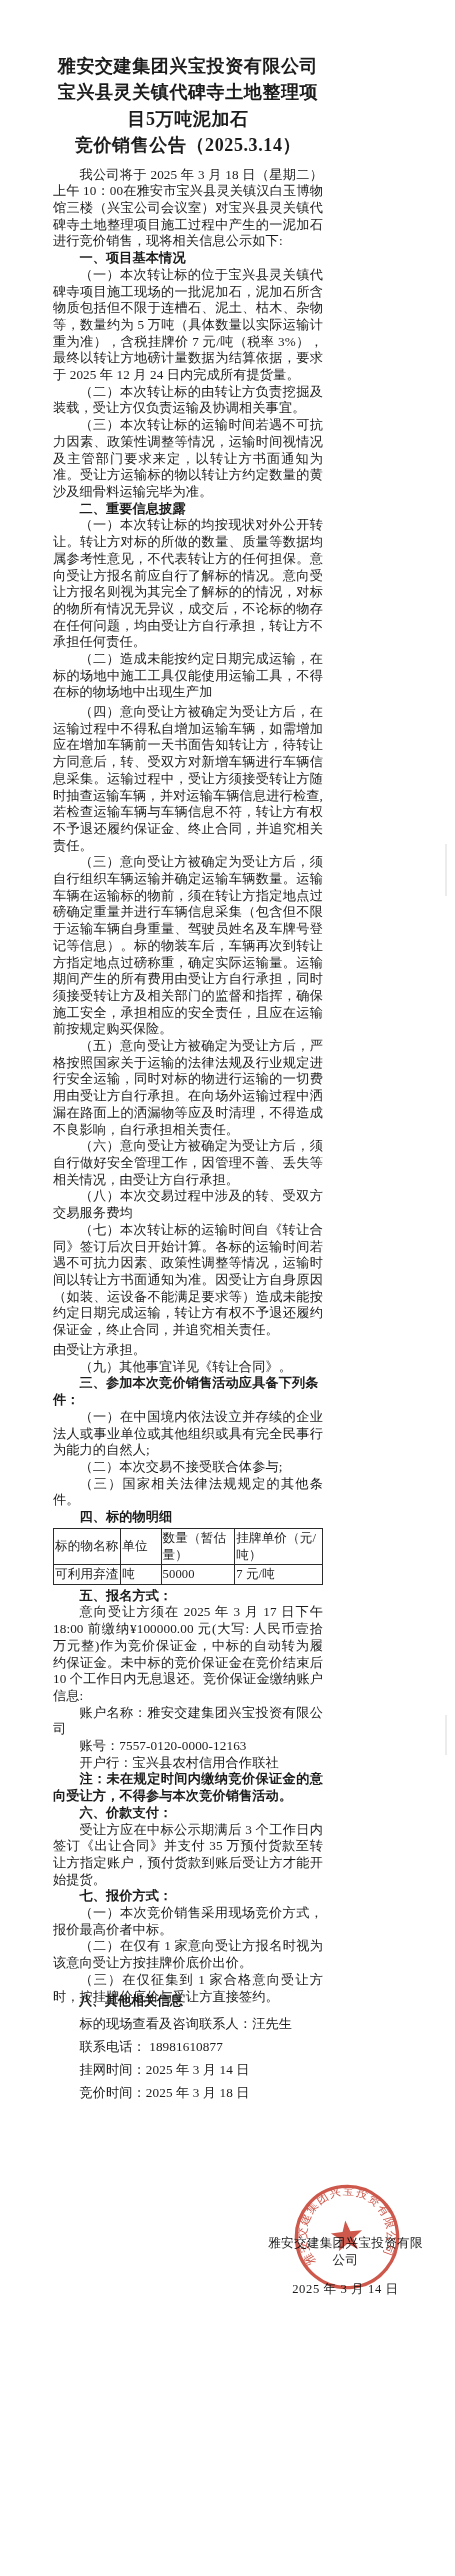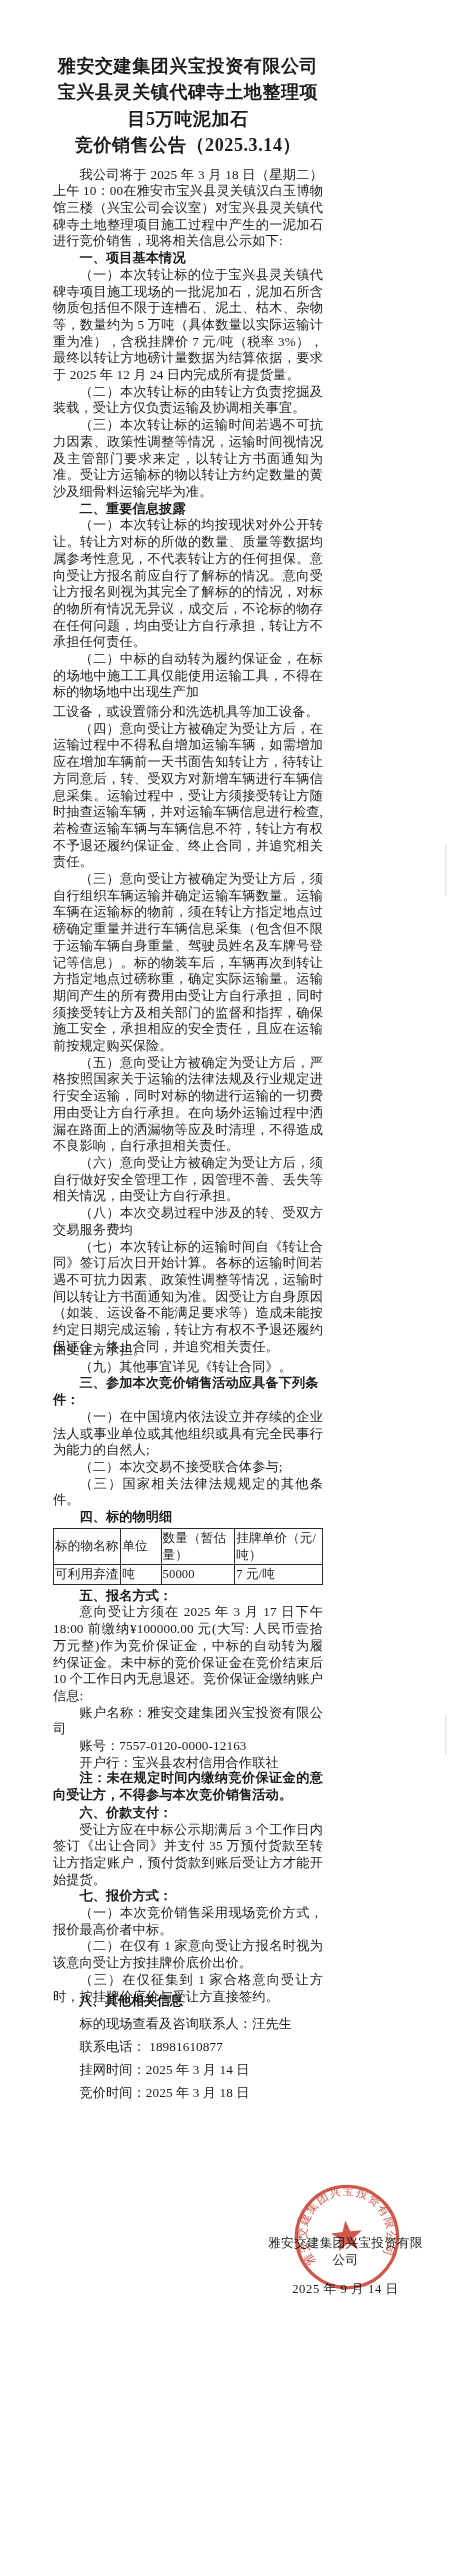--- a/index.html
+++ b/index.html
@@ -34,21 +34,21 @@
   }
   .cont{text-indent:0;}
   .h{
     font-size:13.2px;line-height:16.7px;margin:0;text-indent:2em;
     font-weight:700;
     font-family:"Liberation Sans","DejaVu Sans",sans-serif;
     letter-spacing:0.1px;
   }
   .bold-note{
     font-weight:700;
-    font-family:Liberation Mono, monospace;
+    font-family:Liberation Sans, sans-serif;
   }
 
   table.lots{
     width:100%;border-collapse:collapse;margin:2.3px 0 2.3px 0;
     table-layout:fixed;
   }
   table.lots th,table.lots td{
     border:1.1px solid #2b2b2b;
     font-size:12.6px;font-weight:400;
     text-align:left;vertical-align:middle;
@@ -98,25 +98,24 @@
     <p class="title">宝兴县灵关镇代碑寺土地整理项目5万吨泥加石</p>
     <p class="title">竞价销售公告（2025.3.14）</p>
     <div class="title-gap"></div>
     <p class="p">我公司将于 2025 年 3 月 18 日（星期二）上午 10：00在雅安市宝兴县灵关镇汉白玉博物馆三楼（兴宝公司会议室）对宝兴县灵关镇代碑寺土地整理项目施工过程中产生的一泥加石进行竞价销售，现将相关信息公示如下:</p>
     <p class="h">一、项目基本情况</p>
     <p class="p">（一）本次转让标的位于宝兴县灵关镇代碑寺项目施工现场的一批泥加石，泥加石所含物质包括但不限于连槽石、泥土、枯木、杂物等，数量约为 5 万吨（具体数量以实际运输计重为准），含税挂牌价 7 元/吨（税率 3%），最终以转让方地磅计量数据为结算依据，要求于 2025 年 12 月 24 日内完成所有提货量。</p>
     <p class="p">（二）本次转让标的由转让方负责挖掘及装载，受让方仅负责运输及协调相关事宜。</p>
     <p class="p">（三）本次转让标的运输时间若遇不可抗力因素、政策性调整等情况，运输时间视情况及主管部门要求来定，以转让方书面通知为准。受让方运输标的物以转让方约定数量的黄沙及细骨料运输完毕为准。</p>
     <p class="h">二、重要信息披露</p>
     <p class="p">（一）本次转让标的均按现状对外公开转让。转让方对标的所做的数量、质量等数据均属参考性意见，不代表转让方的任何担保。意向受让方报名前应自行了解标的情况。意向受让方报名则视为其完全了解标的的情况，对标的物所有情况无异议，成交后，不论标的物存在任何问题，均由受让方自行承担，转让方不承担任何责任。</p>
-    <p class="p">（二）中标的自动转为履约保证金，在标的场地中施工工具仅能使用运输工具，不得在标的物场地中出现生产加</p>
+    <p class="p">（二）造成未能按约定日期完成运输，在标的场地中施工工具仅能使用运输工具，不得在标的物场地中出现生产加</p>
   </div>
 
   <div class="page page2">
-    <p class="p cont">工设备，或设置筛分和洗选机具等加工设备。</p>
     <p class="p">（四）意向受让方被确定为受让方后，在运输过程中不得私自增加运输车辆，如需增加应在增加车辆前一天书面告知转让方，待转让方同意后，转、受双方对新增车辆进行车辆信息采集。运输过程中，受让方须接受转让方随时抽查运输车辆，并对运输车辆信息进行检查,若检查运输车辆与车辆信息不符，转让方有权不予退还履约保证金、终止合同，并追究相关责任。</p>
     <p class="p">（三）意向受让方被确定为受让方后，须自行组织车辆运输并确定运输车辆数量。运输车辆在运输标的物前，须在转让方指定地点过磅确定重量并进行车辆信息采集（包含但不限于运输车辆自身重量、驾驶员姓名及车牌号登记等信息）。标的物装车后，车辆再次到转让方指定地点过磅称重，确定实际运输量。运输期间产生的所有费用由受让方自行承担，同时须接受转让方及相关部门的监督和指挥，确保施工安全，承担相应的安全责任，且应在运输前按规定购买保险。</p>
     <p class="p">（五）意向受让方被确定为受让方后，严格按照国家关于运输的法律法规及行业规定进行安全运输，同时对标的物进行运输的一切费用由受让方自行承担。在向场外运输过程中洒漏在路面上的洒漏物等应及时清理，不得造成不良影响，自行承担相关责任。</p>
     <p class="p">（六）意向受让方被确定为受让方后，须自行做好安全管理工作，因管理不善、丢失等相关情况，由受让方自行承担。</p>
     <p class="p">（八）本次交易过程中涉及的转、受双方交易服务费均</p>
     <p class="p">（七）本次转让标的运输时间自《转让合同》签订后次日开始计算。各标的运输时间若遇不可抗力因素、政策性调整等情况，运输时间以转让方书面通知为准。因受让方自身原因（如装、运设备不能满足要求等）造成未能按约定日期完成运输，转让方有权不予退还履约保证金，终止合同，并追究相关责任。</p>
   </div>
 
   <div class="page page3">
     <p class="p cont">由受让方承担。</p>
@@ -160,21 +159,21 @@
 
   <div class="page page4">
     <p class="h8">八、其他相关信息</p>
     <p class="p4line">标的现场查看及咨询联系人：汪先生</p>
     <p class="p4line">联系电话： 18981610877</p>
     <p class="p4line">挂网时间：2025 年 3 月 14 日</p>
     <p class="p4line">竞价时间：2025 年 3 月 18 日</p>
 
     <div class="sig">
       <p class="company">雅安交建集团兴宝投资有限公司</p>
-      <p class="date">2025 年 9 月 14 日</p>
+      <p class="date">2025 年 3 月 14 日</p>
     </div>
 
     <svg class="seal" viewBox="0 0 200 200">
       <circle cx="100" cy="100" r="92" fill="none" stroke="#c43a2b" stroke-width="6"></circle>
       <path d="M100,70 L107.1,90.3 L128.5,90.7 L111.4,103.7 L117.6,124.3 L100,112 L82.4,124.3 L88.6,103.7 L71.5,90.7 L92.9,90.3 Z" fill="#c43a2b"></path>
       <defs>
         <path id="sealArc" d="M 39 139 A 74 74 0 1 1 161 139" fill="none"></path>
       </defs>
       <text fill="#c43a2b" font-size="21" font-family="Liberation Serif, DejaVu Serif, serif" letter-spacing="2">
         <textPath href="#sealArc" startOffset="50%" text-anchor="middle">雅安交建集团兴宝投资有限公司</textPath>

